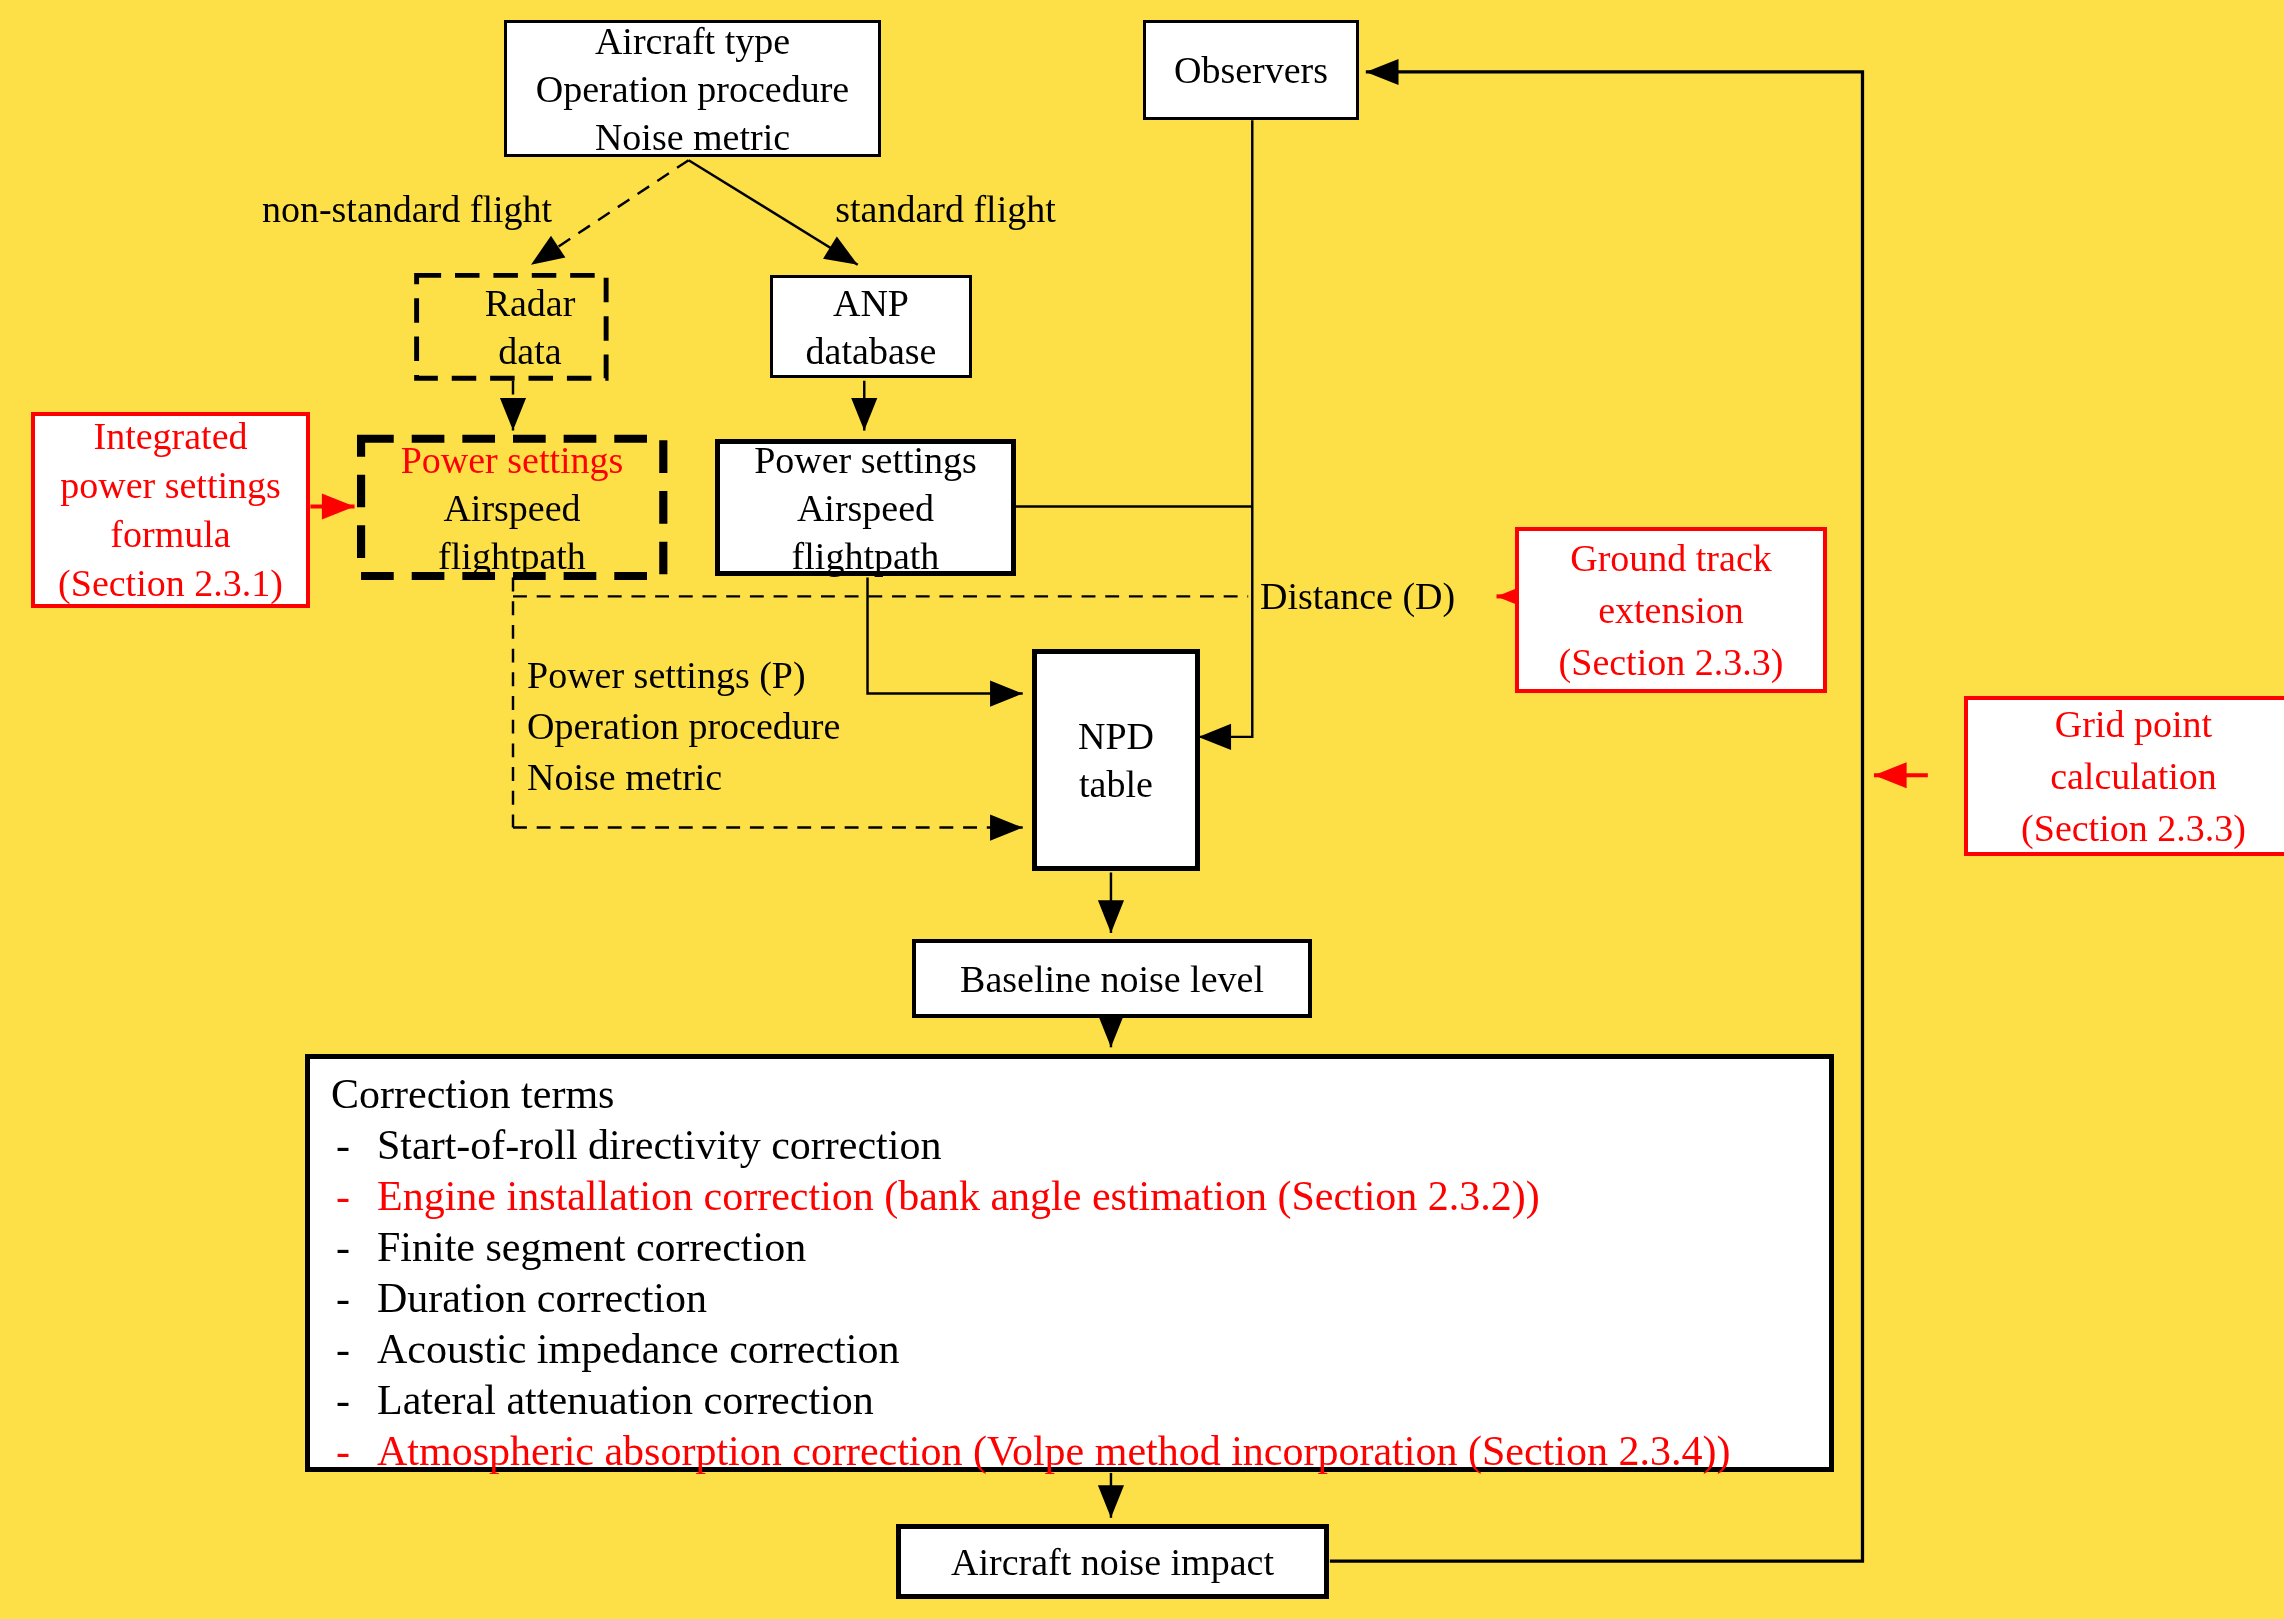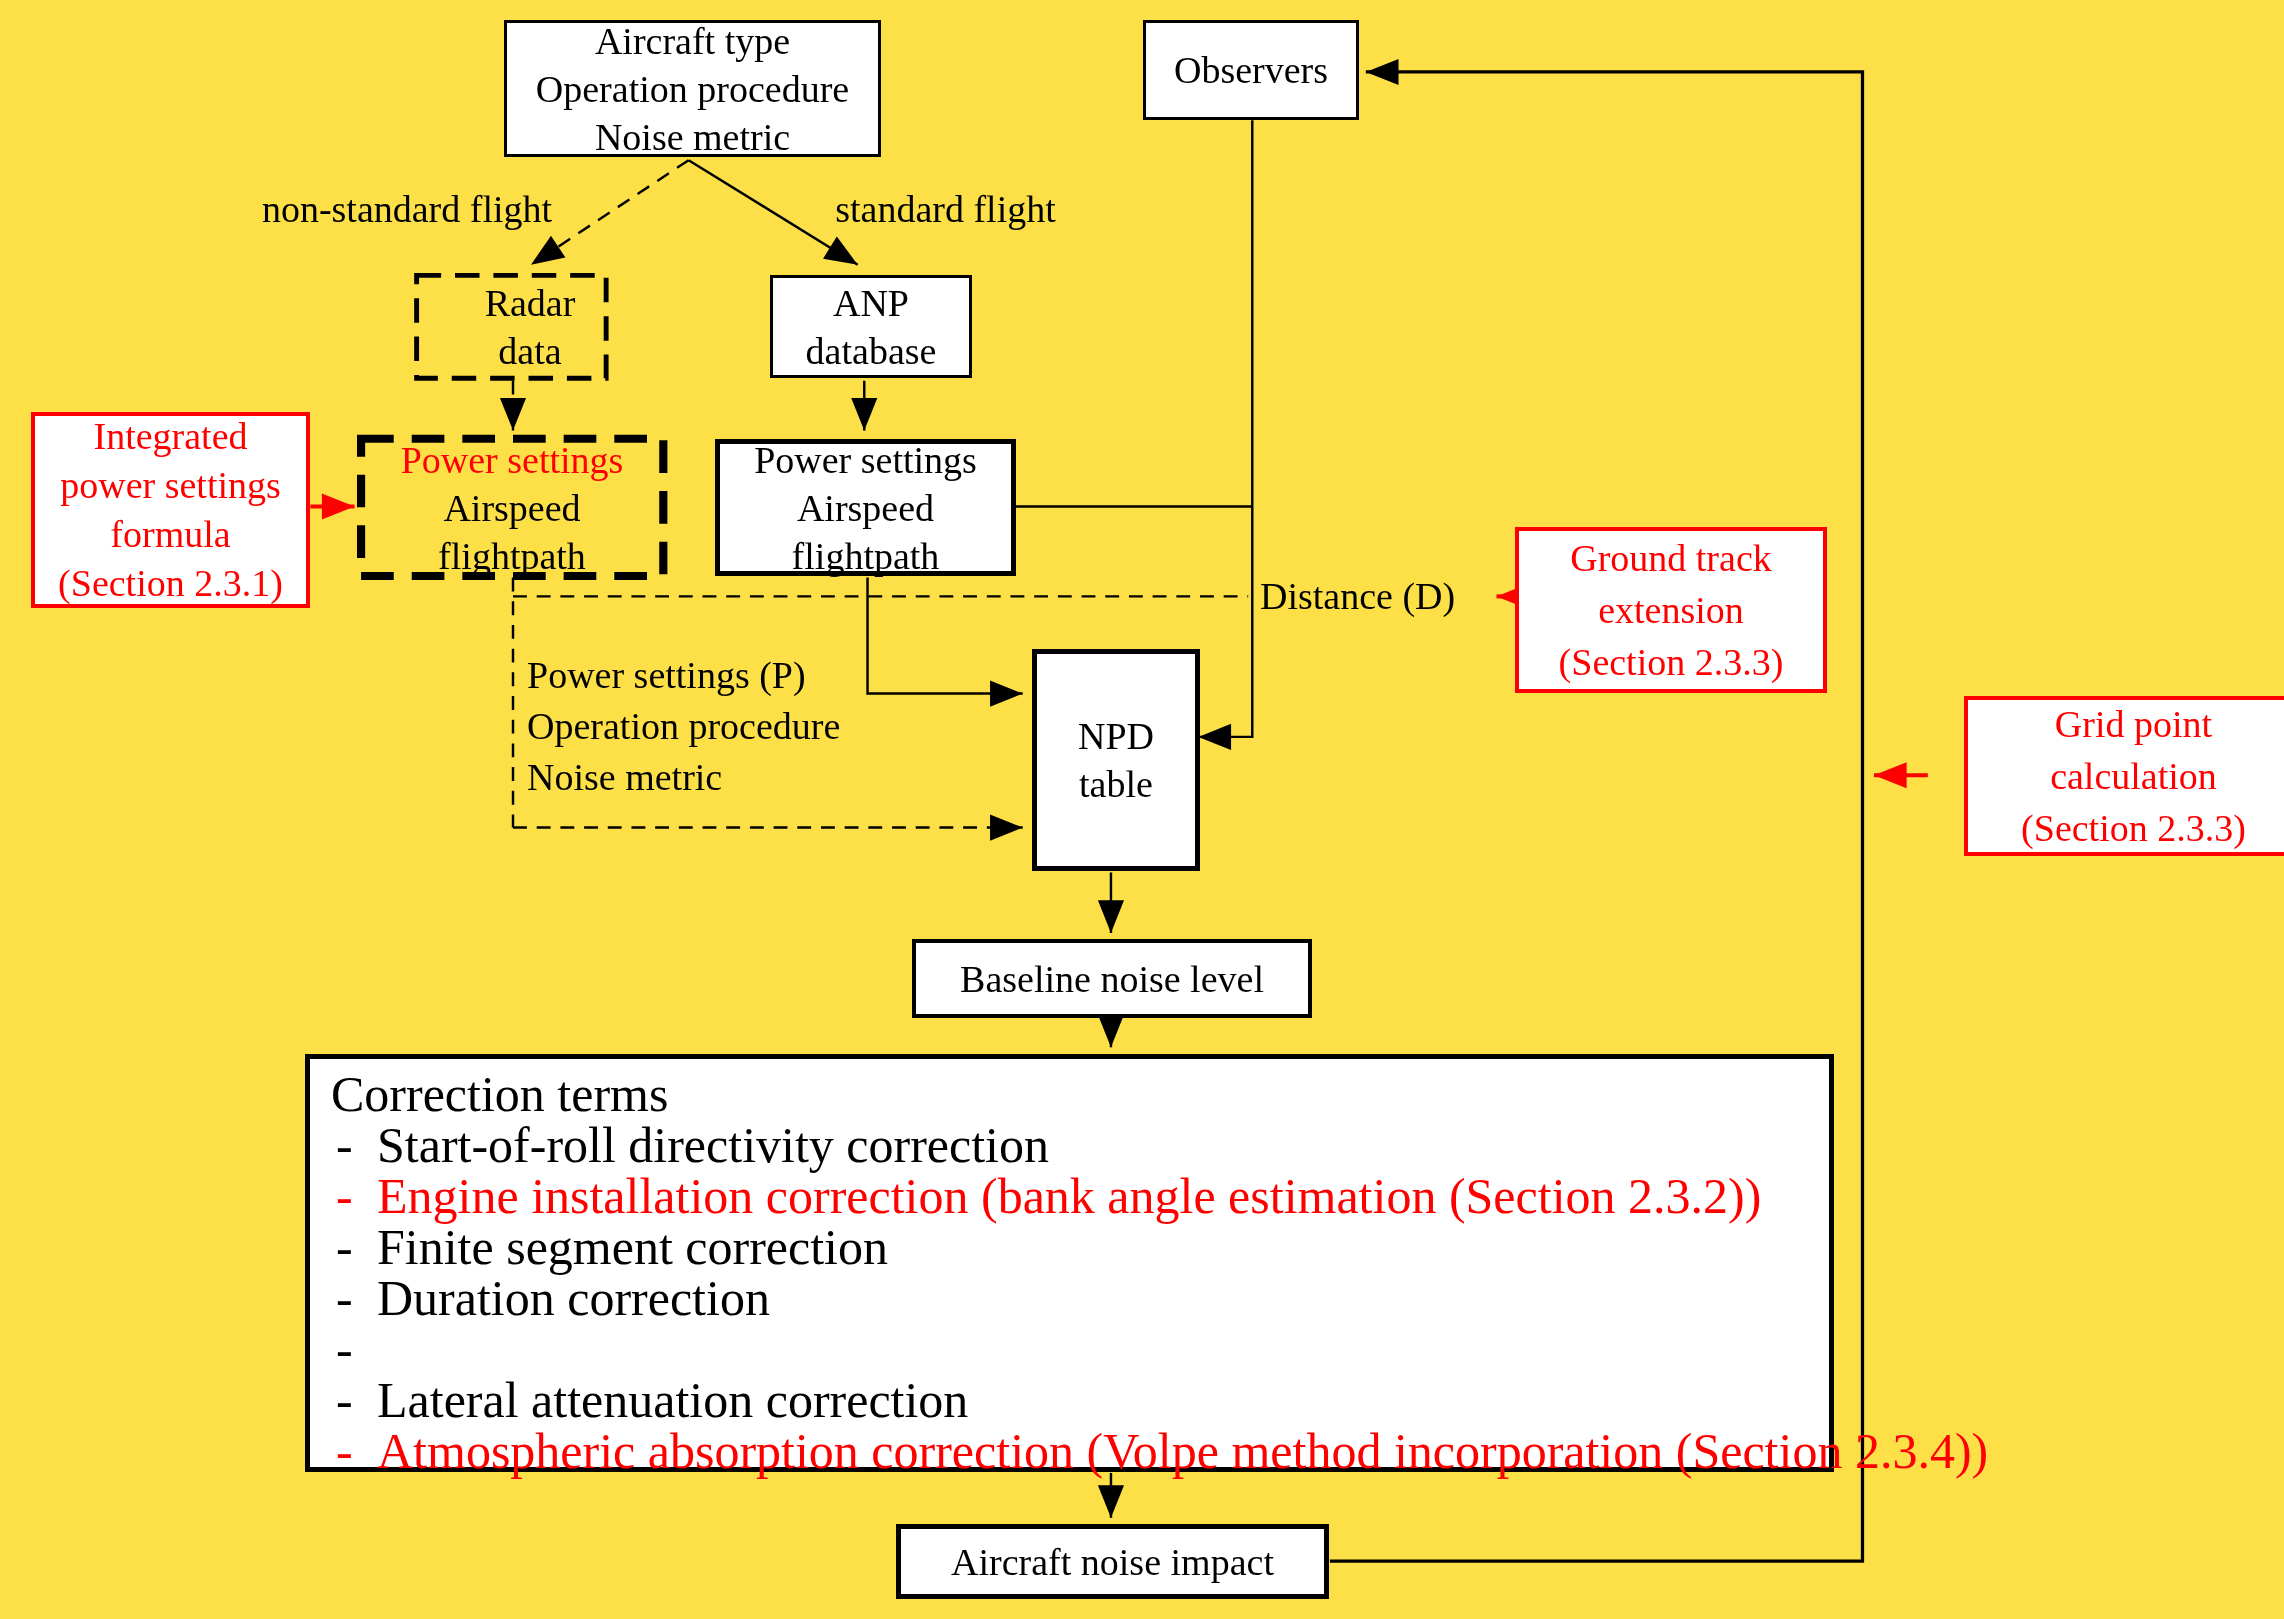--- a/index.html
+++ b/index.html
@@ -41,21 +41,21 @@
     left:527px;top:650px;
     font-size:38px;line-height:51px;
     text-align:left;white-space:nowrap;
   }
   .correction{
     position:absolute;
     left:305px;top:1054px;width:1529px;height:418px;
     border:5.7px solid #000;
     box-sizing:border-box;
     background:#ffffff;
-    font-size:50px;line-height:51px;
+    font-size:42px;line-height:51px;
     padding-top:9.8px;
     text-align:left;
   }
   .corr-row{display:flex;align-items:baseline;white-space:nowrap;}
   .corr-title{padding-left:21px;}
   .corr-bullet{width:41px;padding-left:26px;flex:0 0 auto;}
   .corr-text{flex:0 0 auto;}
 </style>
 </head>
 <body>
@@ -170,20 +170,21 @@
     <div class="corr-row">
       <span class="corr-bullet" style="color: rgb(0, 0, 0);">-</span>
       <span class="corr-text" style="color: rgb(0, 0, 0);">Finite segment correction</span>
     </div>
     <div class="corr-row">
       <span class="corr-bullet" style="color: rgb(0, 0, 0);">-</span>
       <span class="corr-text" style="color: rgb(0, 0, 0);">Duration correction</span>
     </div>
     <div class="corr-row">
       <span class="corr-bullet" style="color: rgb(0, 0, 0);">-</span>
+      <span class="corr-text" style="color: rgb(0, 0, 0);">Acoustic impedance correction</span>
     </div>
     <div class="corr-row">
       <span class="corr-bullet" style="color: rgb(0, 0, 0);">-</span>
       <span class="corr-text" style="color: rgb(0, 0, 0);">Lateral attenuation correction</span>
     </div>
     <div class="corr-row">
       <span class="corr-bullet" style="color: rgb(255, 0, 0);">-</span>
       <span class="corr-text" style="color: rgb(255, 0, 0);">Atmospheric absorption correction (Volpe method incorporation (Section 2.3.4))</span>
     </div>
   </div>

